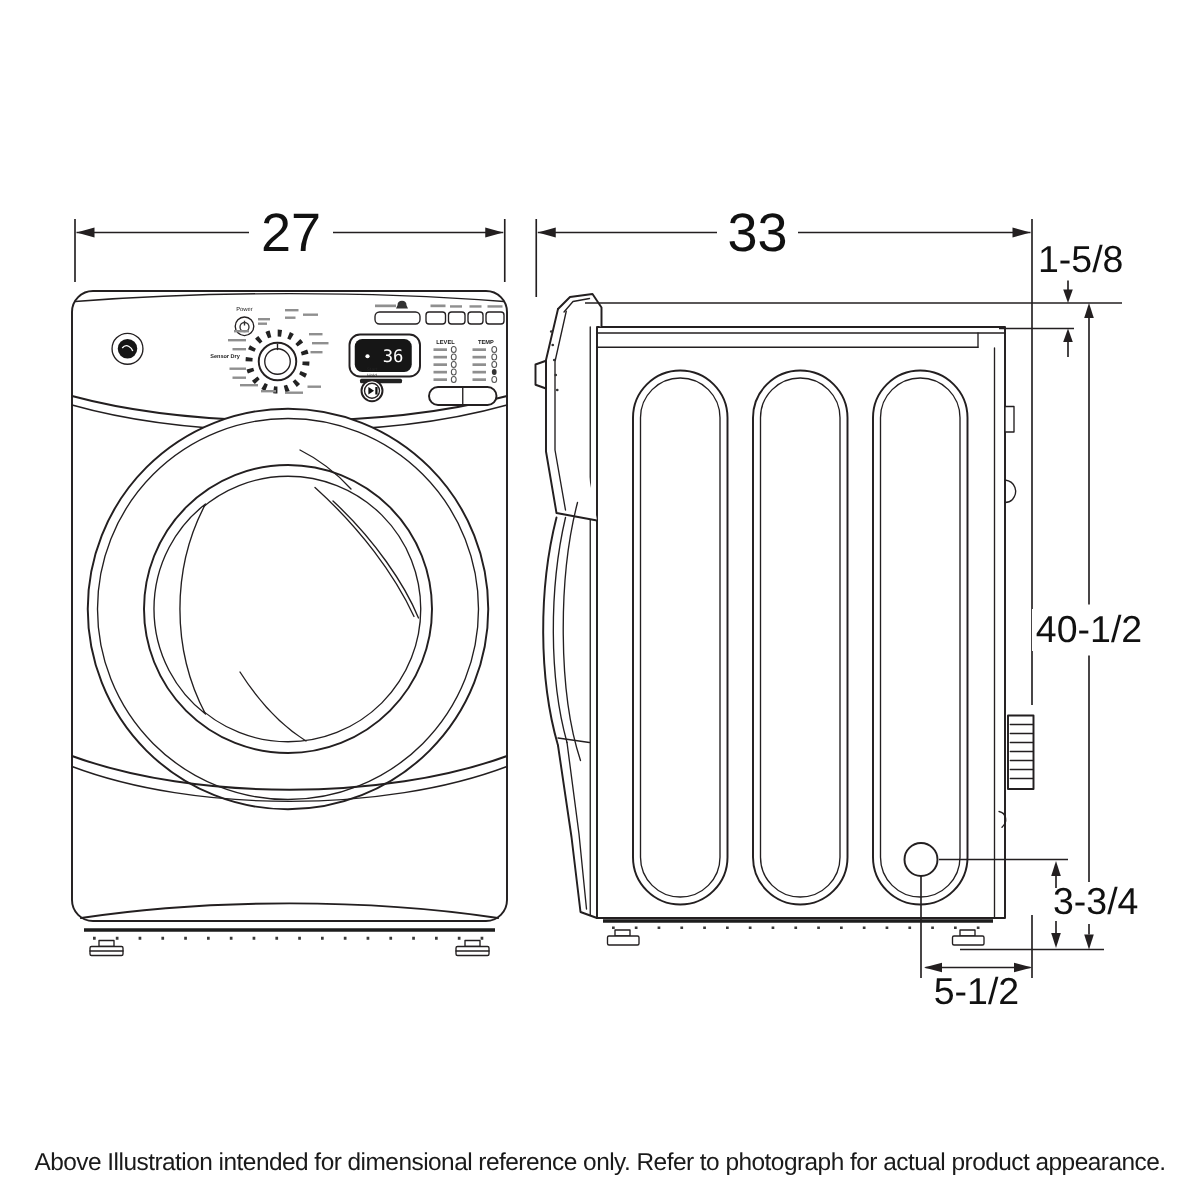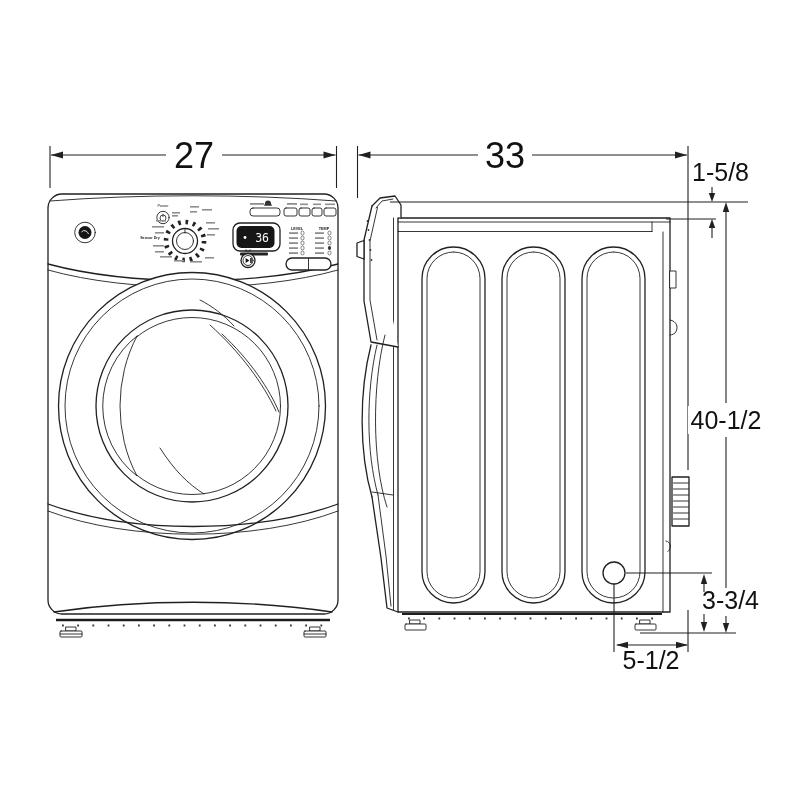--- a/index.html
+++ b/index.html
@@ -294,13 +294,14 @@
       <line class="dim" x1="614" y1="584" x2="614" y2="652"></line>
       <line class="dim" x1="688" y1="610" x2="688" y2="652"></line>
       <line class="dim" x1="617" y1="645" x2="687" y2="645"></line>
       <polygon class="arr" points="616,645 628,641.8 628,648.2"></polygon>
       <polygon class="arr" points="688,645 676,641.8 676,648.2"></polygon>
       <text class="dimtxt" x="651" y="669" text-anchor="middle">5-1/2</text>
     </g>
   </g>
 </svg>
 
+<div class="footer">Above Illustration intended for dimensional reference only. Refer to photograph for actual product appearance.</div>
 </div>
 
 </body></html>

